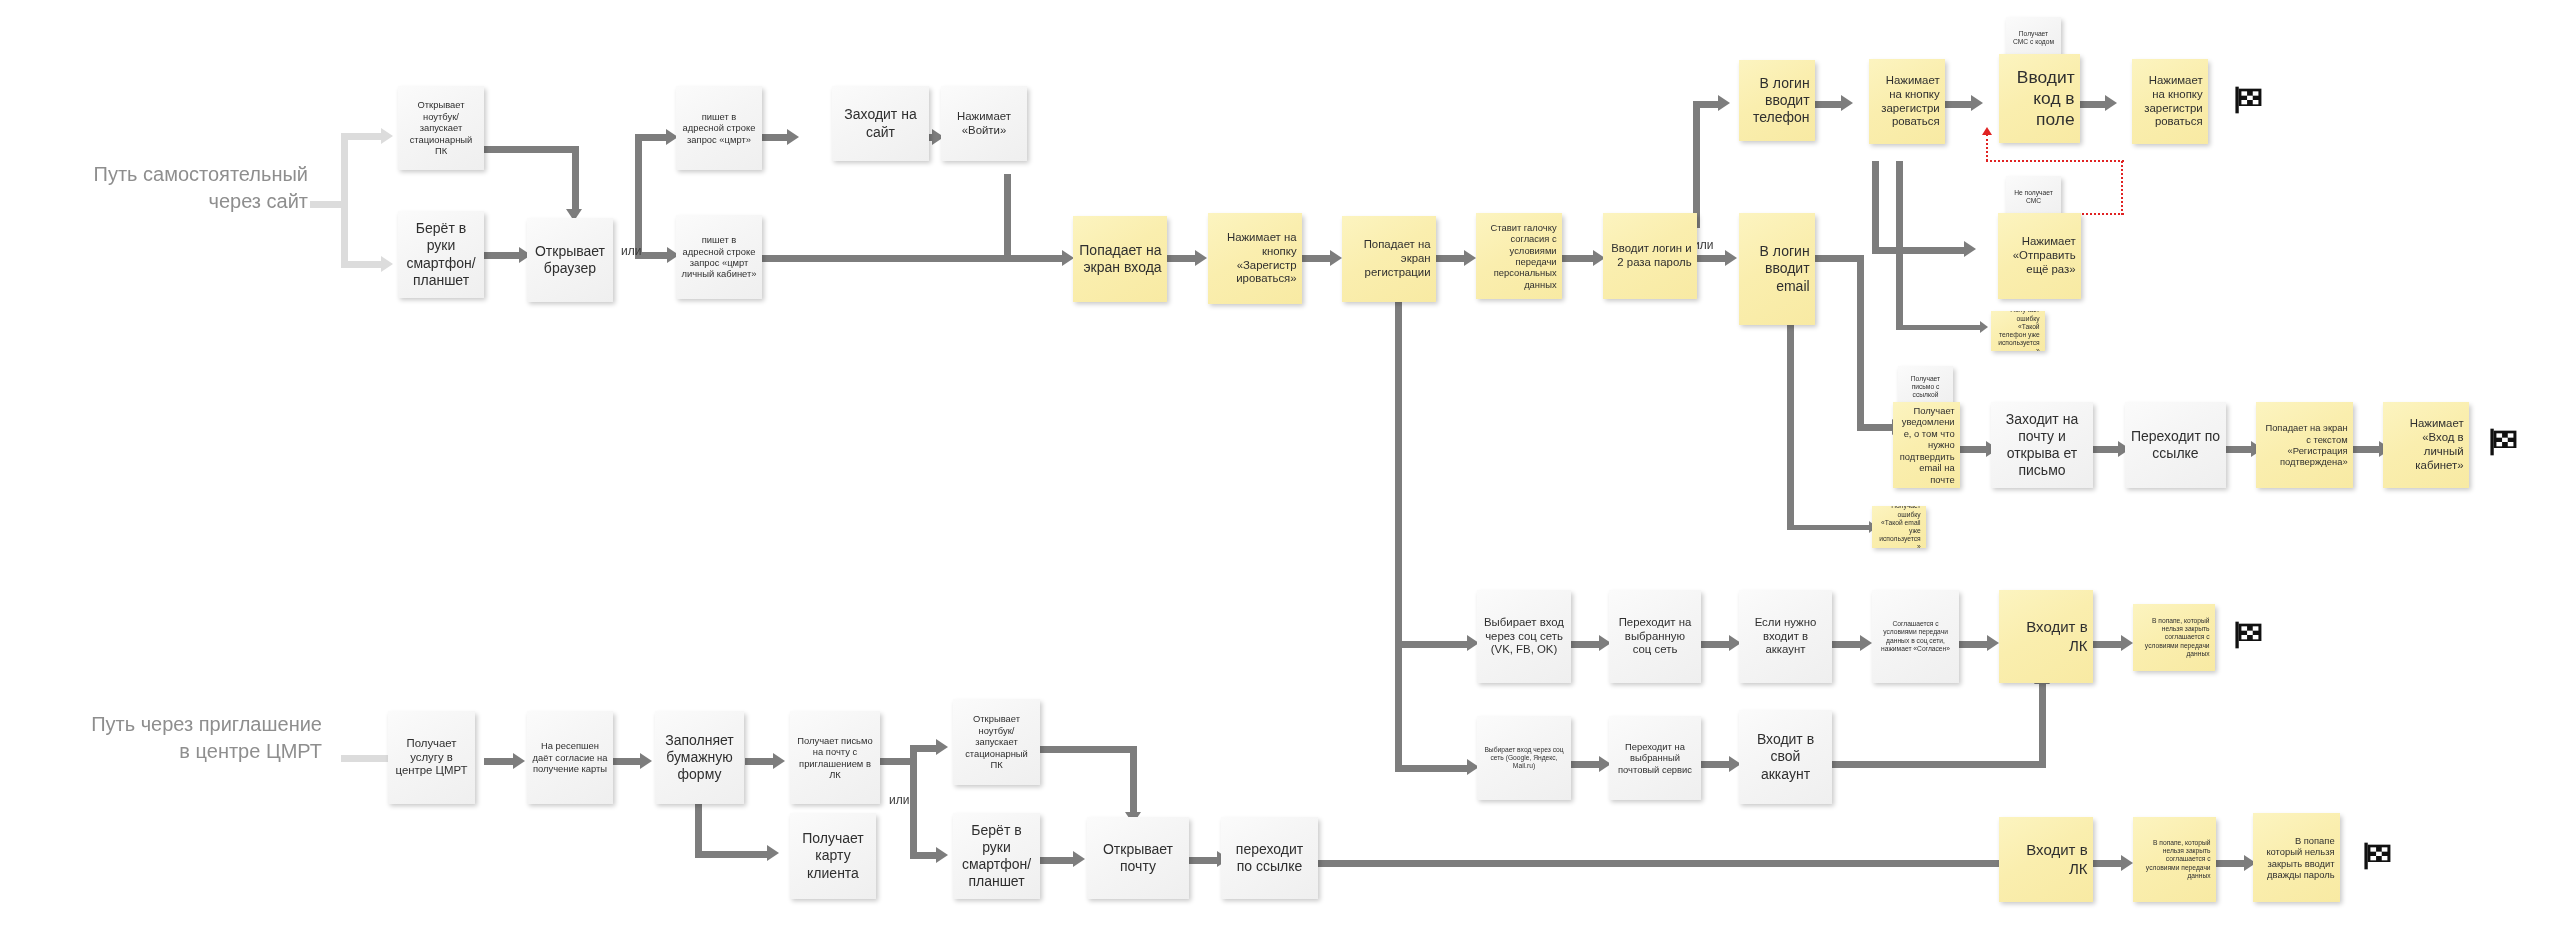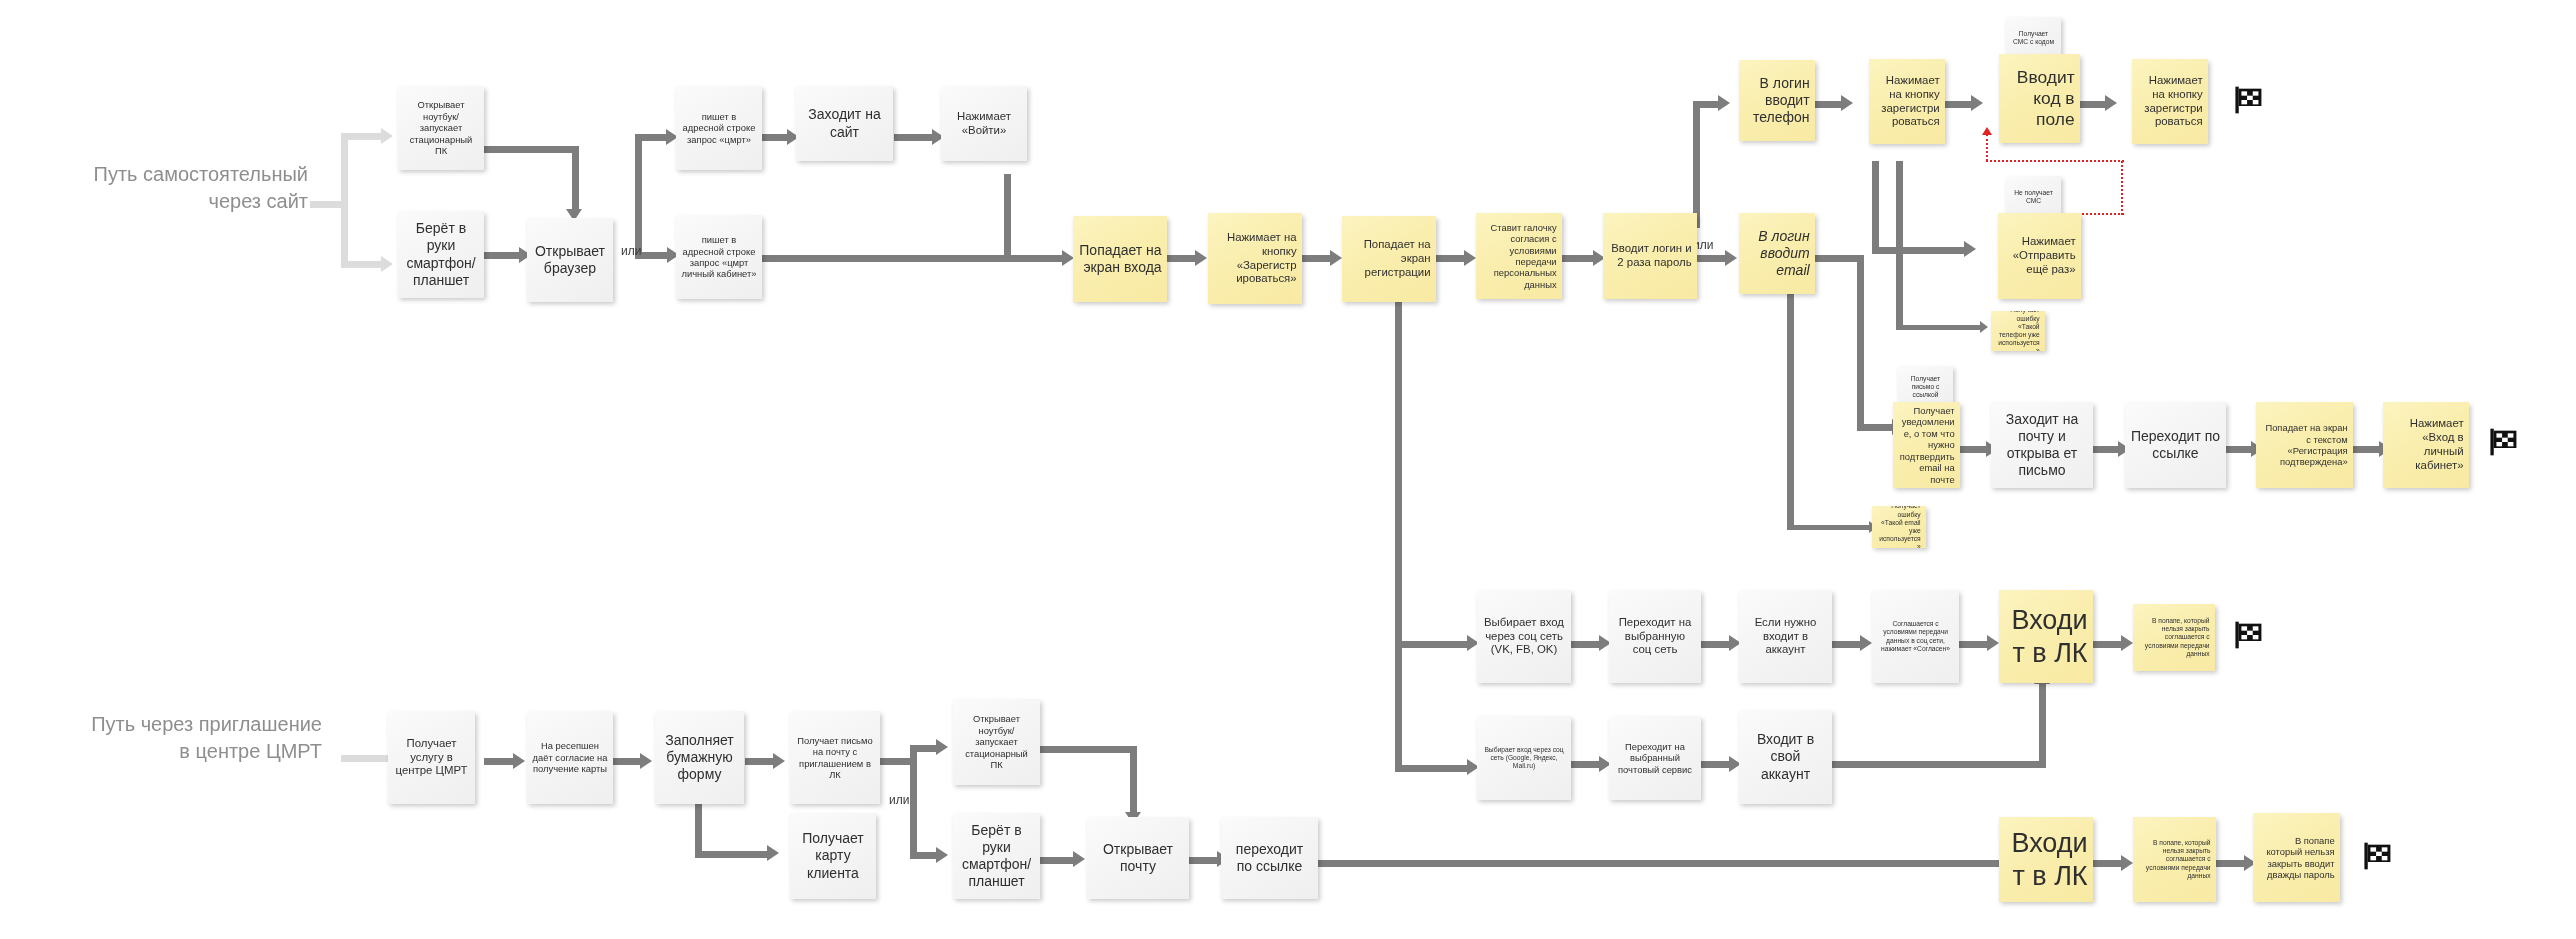--- a/index.html
+++ b/index.html
@@ -45,21 +45,21 @@
     text-align: right;
   }
   .node span { display: block; }
 
   
   .t-xxs { font-size: 6.7px; }
   .t-xs  { font-size: 9.4px; }
   .t-s   { font-size: 11.4px; }
   .t-m   { font-size: 14px; }
   .t-l   { font-size: 17.4px; }
-  .t-xl  { font-size: 27px; }
+  .t-xl  { font-size: 15px; }
 
   
   .lane-title {
     position: absolute;
     font-size: 20px;
     color: #8e8e8e;
     text-align: right;
     line-height: 1.35;
     white-space: pre-line;
   }
@@ -316,21 +316,21 @@
   </div>
 
   <div class="node grey t-xs" style="left:676px; top:86px; width:86px; height:84px;text-align:center;">
     <span>пишет в адресной строке запрос «цмрт»</span>
   </div>
 
   <div class="node grey t-xs" style="left:676px; top:215px; width:86px; height:84px;">
     <span>пишет в адресной строке запрос «цмрт личный кабинет»</span>
   </div>
 
-  <div class="node grey t-m" style="left:796px; top:86px; width:97px; height:75px;">
+  <div class="node grey t-m" style="left:832px; top:86px; width:97px; height:75px;">
     <span>Заходит на сайт</span>
   </div>
 
   <div class="node grey t-s" style="left:941px; top:86px; width:86px; height:75px;">
     <span>Нажимает «Войти»</span>
   </div>
 
   <div class="node yellow t-m" style="left:1073px; top:216px; width:94px; height:86px;">
     <span>Попадает на экран входа</span>
   </div>
@@ -348,21 +348,21 @@
   </div>
 
   <div class="node yellow t-s" style="left:1603px; top:213px; width:94px; height:86px;">
     <span>Вводит логин и 2 раза пароль</span>
   </div>
 
   <div class="node yellow t-m" style="left:1739px; top:60px; width:76px; height:81px;">
     <span>В логин вводит телефон</span>
   </div>
 
-  <div class="node yellow t-m" style="left:1739px; top:213px; width:76px; height:81px;font-style:italic;">
+  <div class="node yellow t-m" style="left:1739px; top:213px; width:76px; height:112px;">
     <span>В логин вводит email</span>
   </div>
 
   <div class="node yellow t-s" style="left:1869px; top:59px; width:76px; height:85px;">
     <span>Нажимает на кнопку зарегистри роваться</span>
   </div>
 
   <div class="node grey t-xxs" style="left:2006px; top:17px; width:55px; height:42px;">
     <span>Получает СМС с кодом</span>
   </div>

